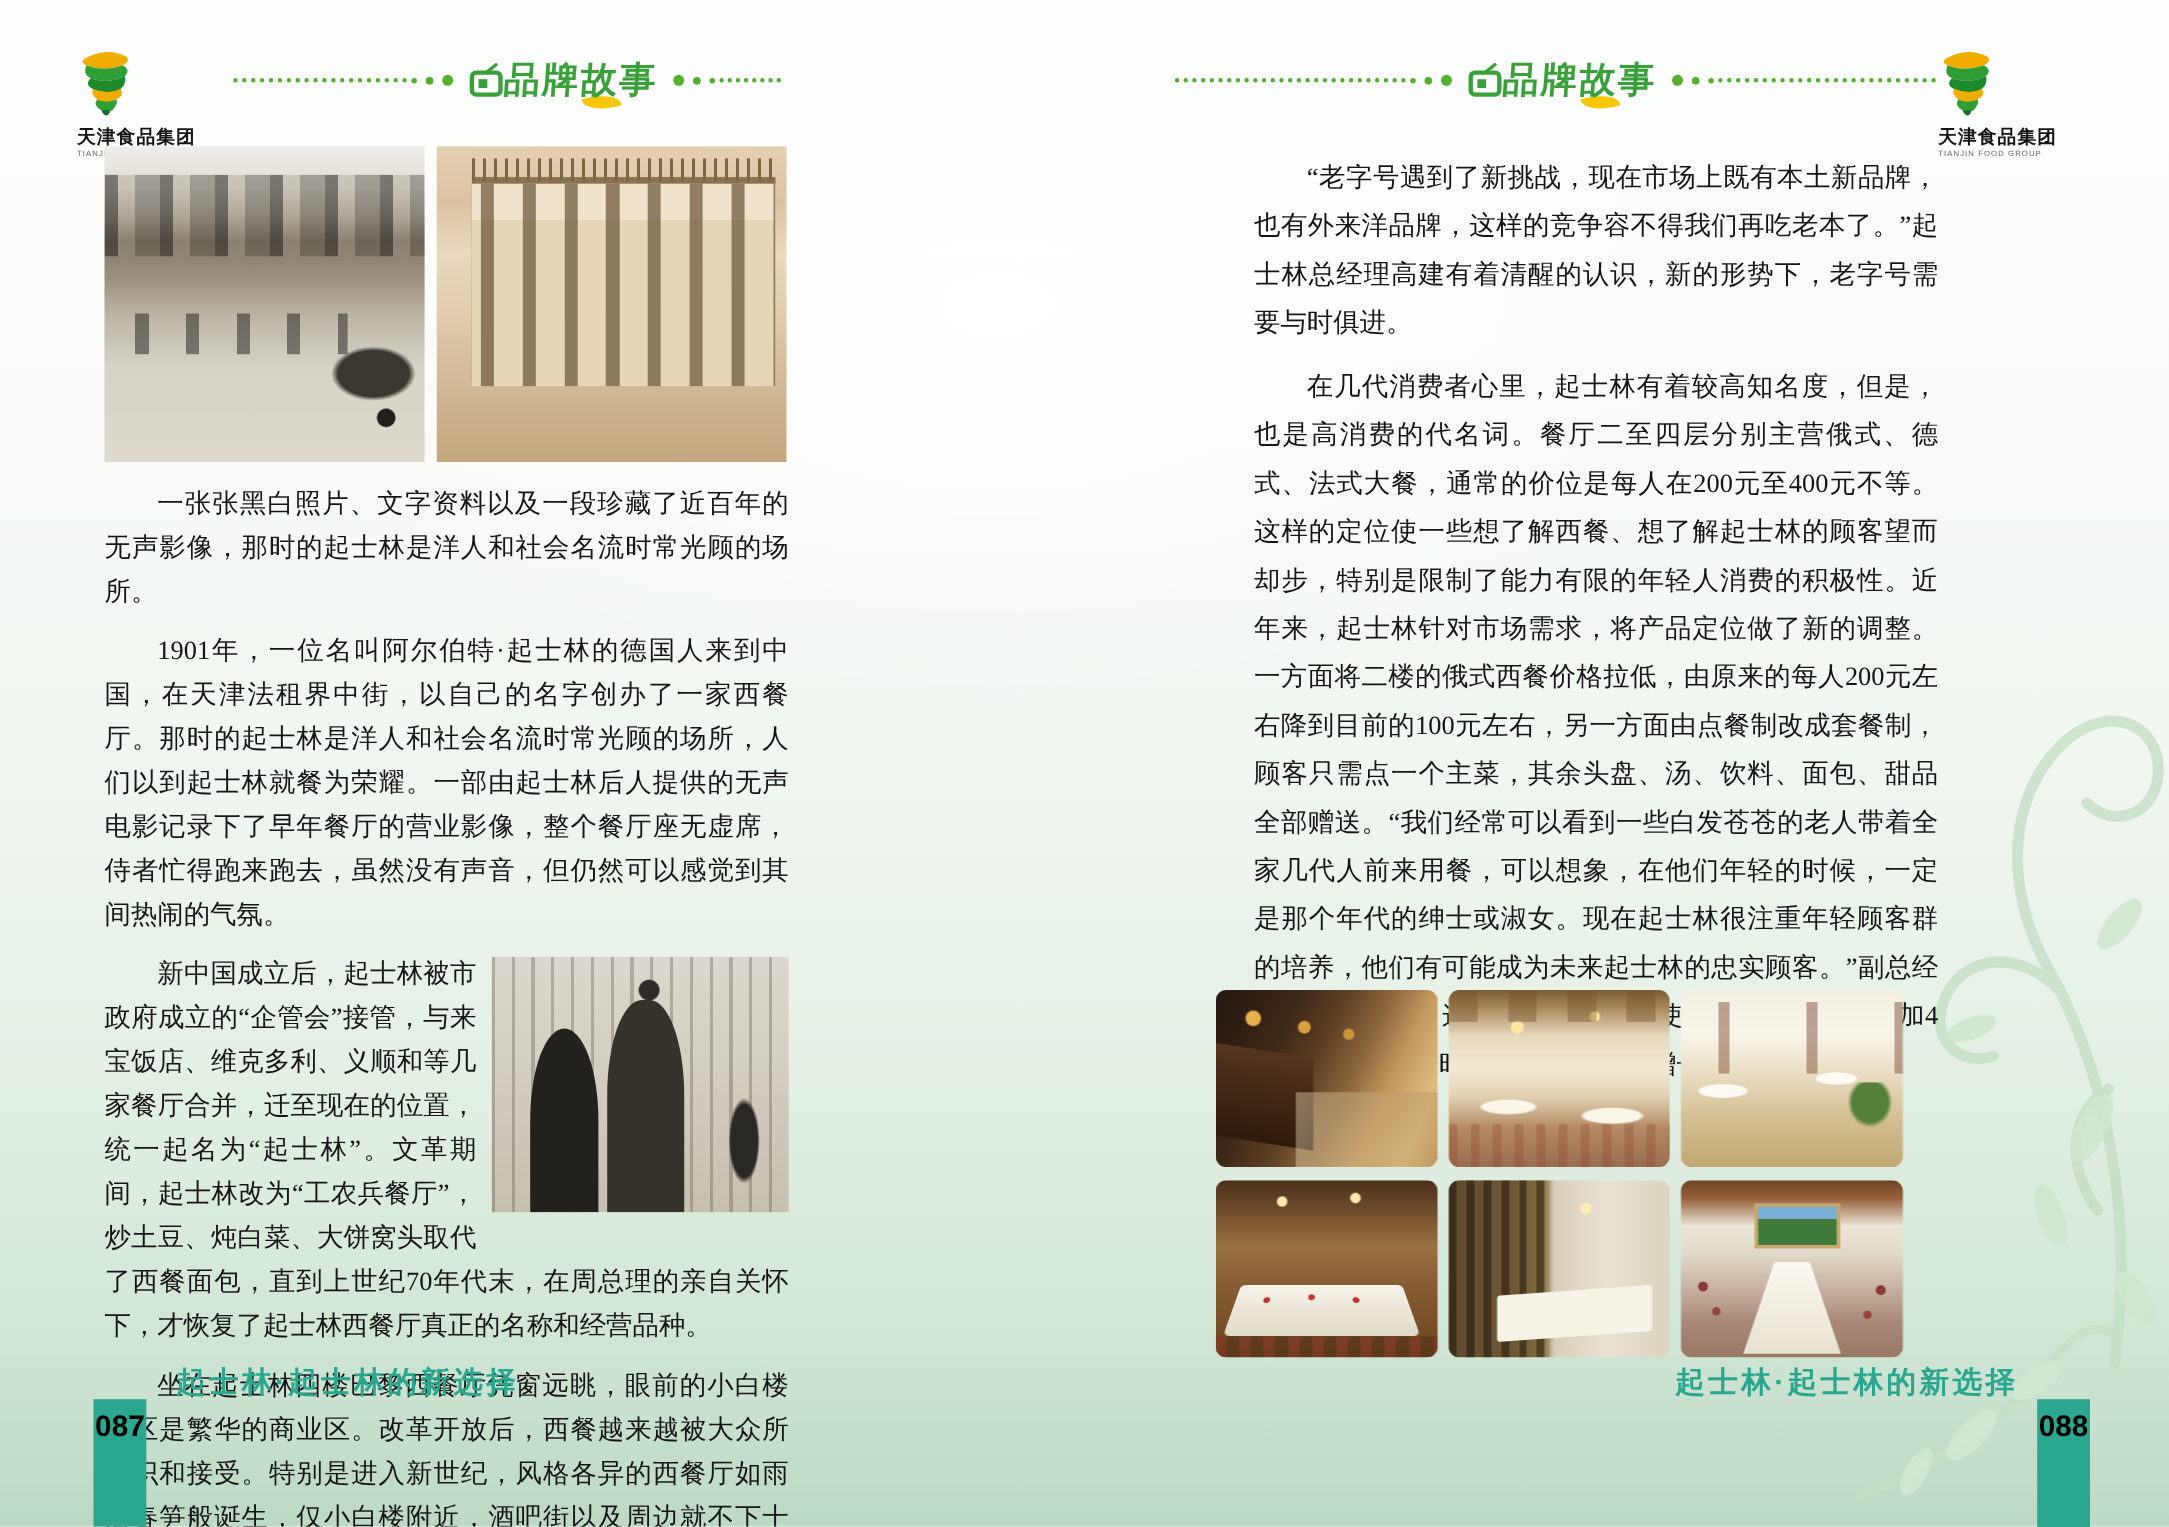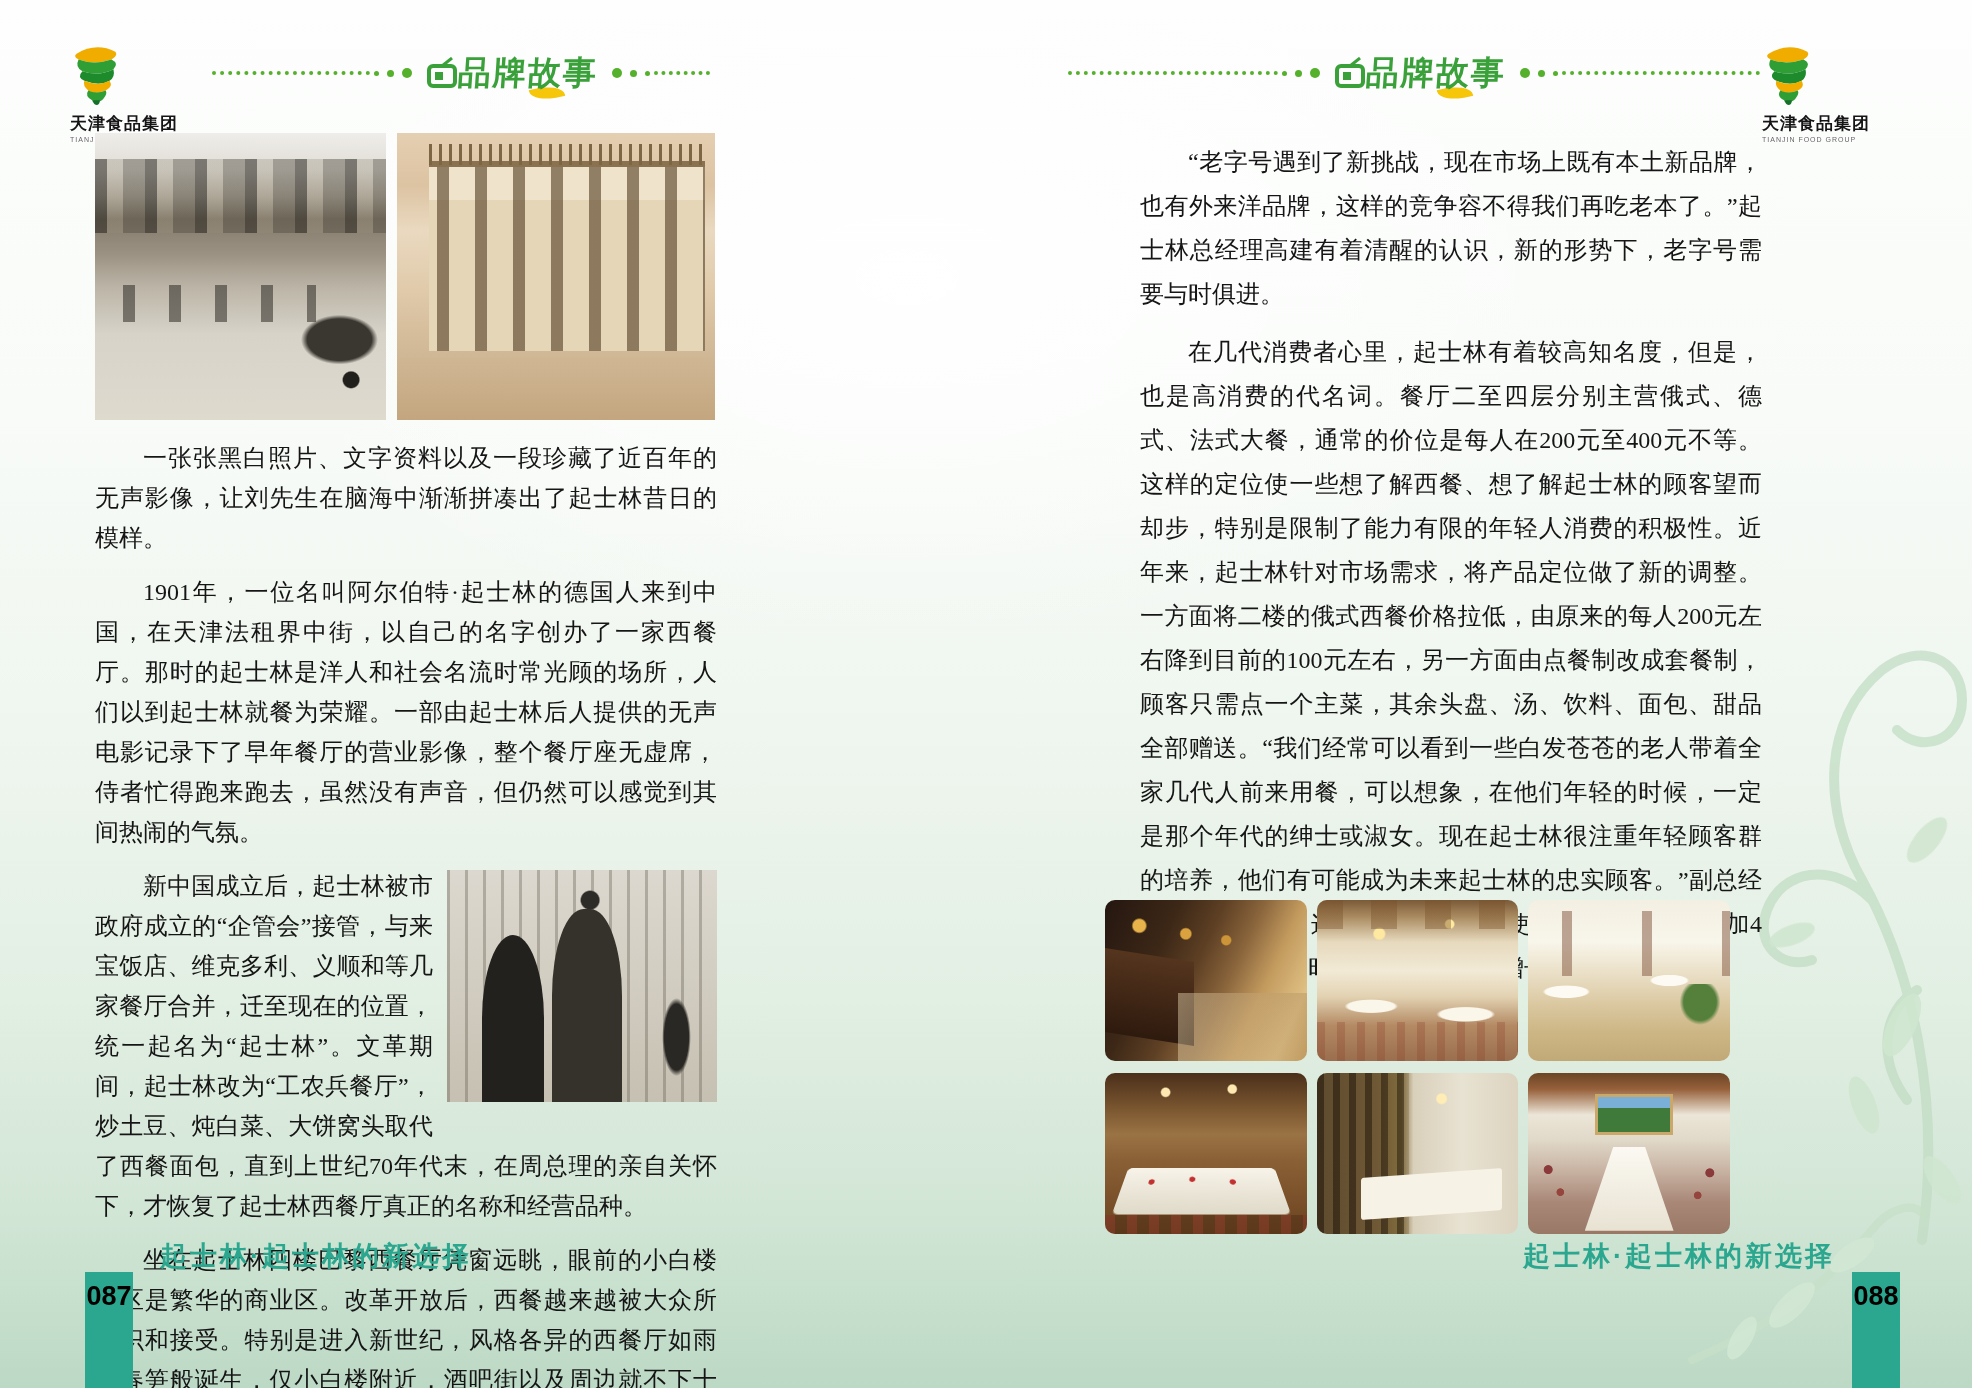--- a/index.html
+++ b/index.html
@@ -205,21 +205,21 @@
     <span class="bdot d3"></span>
     <span class="bdot d2"></span>
     <span class="bdot d1"></span>
     <div class="dotline" style="flex:1;"></div>
   </div>
 
   <div class="ph photo-street"></div>
   <div class="ph photo-building"></div>
 
   <div class="text-col col-left">
-    <p>一张张黑白照片、文字资料以及一段珍藏了近百年的无声影像，让刘先生在脑海中渐渐拼凑出了起士林昔日的模样。</p>
+    <p>一张张黑白照片、文字资料以及一段珍藏了近百年的无声影像，那时的起士林是洋人和社会名流时常光顾的场所。</p>
     <p>1901年，一位名叫阿尔伯特·起士林的德国人来到中国，在天津法租界中街，以自己的名字创办了一家西餐厅。那时的起士林是洋人和社会名流时常光顾的场所，人们以到起士林就餐为荣耀。一部由起士林后人提供的无声电影记录下了早年餐厅的营业影像，整个餐厅座无虚席，侍者忙得跑来跑去，虽然没有声音，但仍然可以感觉到其间热闹的气氛。</p>
     <div>
       <div class="ph family-photo"></div>
       <p>新中国成立后，起士林被市政府成立的“企管会”接管，与来宝饭店、维克多利、义顺和等几家餐厅合并，迁至现在的位置，统一起名为“起士林”。文革期间，起士林改为“工农兵餐厅”，炒土豆、炖白菜、大饼窝头取代了西餐面包，直到上世纪70年代末，在周总理的亲自关怀下，才恢复了起士林西餐厅真正的名称和经营品种。</p>
     </div>
     <p>坐在起士林四楼巴黎西餐厅凭窗远眺，眼前的小白楼地区是繁华的商业区。改革开放后，西餐越来越被大众所熟识和接受。特别是进入新世纪，风格各异的西餐厅如雨后春笋般诞生，仅小白楼附近，酒吧街以及周边就不下十几家餐厅。</p>
   </div>
 
   <div class="text-col col-right">
     <p>“老字号遇到了新挑战，现在市场上既有本土新品牌，也有外来洋品牌，这样的竞争容不得我们再吃老本了。”起士林总经理高建有着清醒的认识，新的形势下，老字号需要与时俱进。</p>

